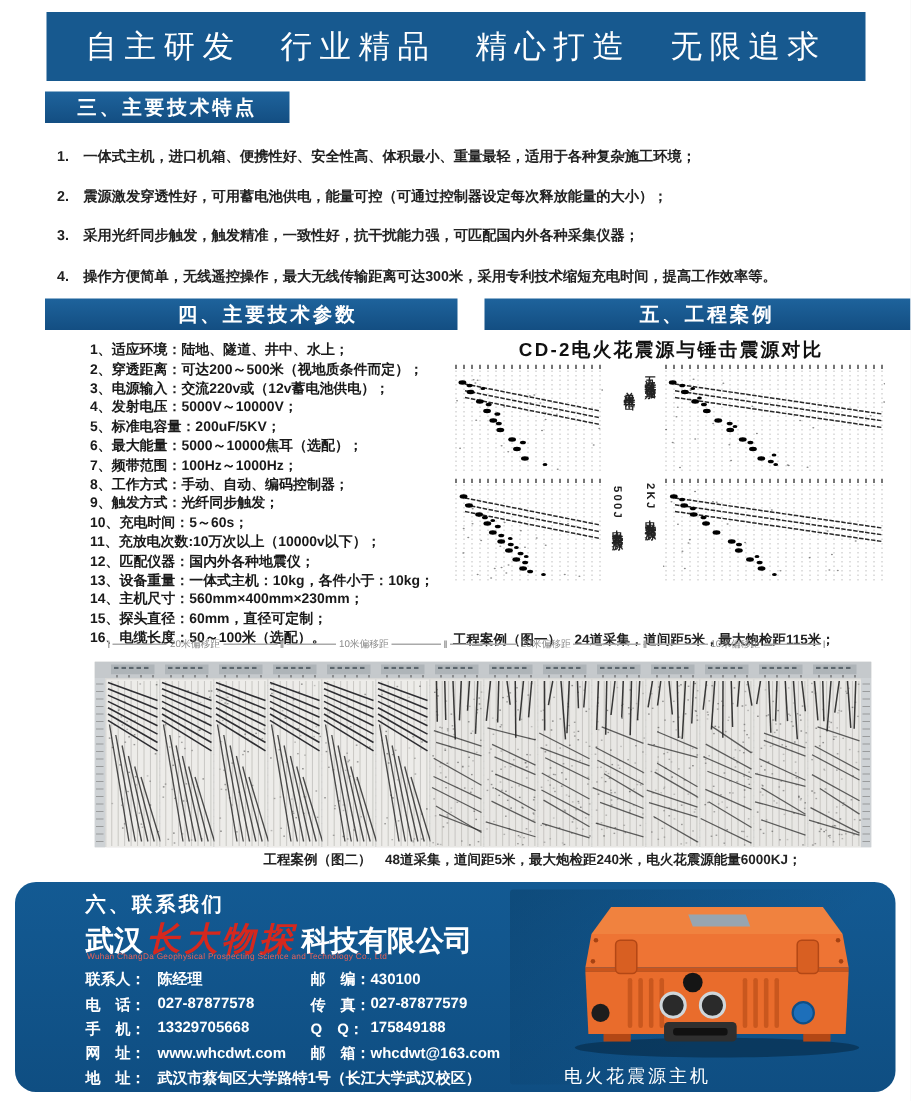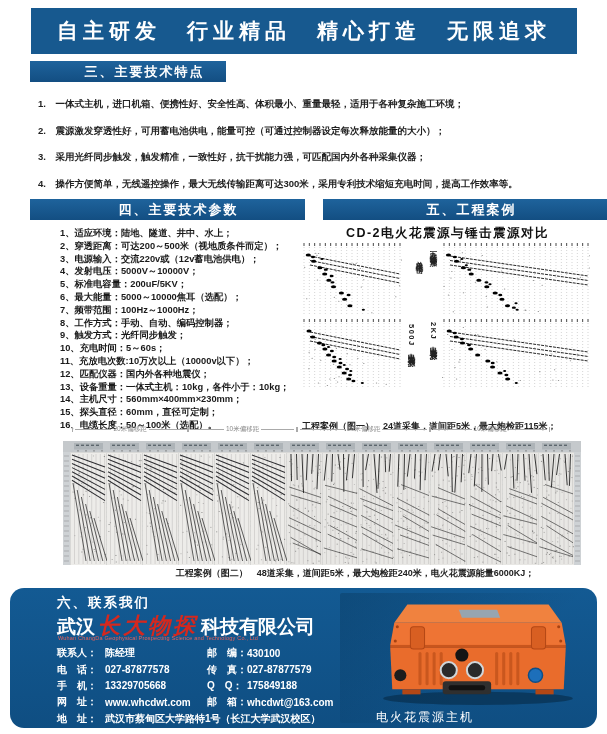--- a/index.html
+++ b/index.html
@@ -2,27 +2,27 @@
 <html style="--blue: #17598f; --panelblue: #0f4e82; --red: #d5281e;"><head>
 <meta charset="utf-8">
 <style>
   html,body{margin:0;padding:0;background:#fff;}
   .page{position:relative;width:607px;height:734px;background:#fff;overflow:hidden;
         font-family:"Liberation Sans",sans-serif;outline:1px solid #ececec;}
 
   
   .banner{position:absolute;left:31px;top:8px;width:546px;height:46px;
           background:var(--blue,#17598f);color:#fff;display:flex;align-items:center;justify-content:center;
-          font-size:21px;font-weight:bold;letter-spacing:5px;white-space:nowrap;}
+          font-size:21px;font-weight:normal;letter-spacing:5px;white-space:nowrap;}
 
   
   .secbar{position:absolute;height:21px;background:linear-gradient(#1e639c,#134e82);color:#fff;
           font-weight:bold;font-size:13px;display:flex;align-items:center;justify-content:center;
           letter-spacing:2px;white-space:nowrap;}
-  #sec3{left:30px;top:61px;width:163px;padding-left:33px;}
+  #sec3{left:30px;top:61px;width:163px;}
   #sec4{left:30px;top:199px;width:253px;padding-left:22px;}
   #sec5{left:291px;top:199px;width:297px;margin-left:32px;}
 
   
   .features{position:absolute;left:38px;top:98px;width:545px;}
   .feature{font-size:9.5px;font-weight:bold;color:#222;margin-bottom:13.5px;white-space:nowrap;}
 
   
   .params{position:absolute;left:60px;top:227px;width:240px;}
   .param{font-size:9.3px;font-weight:bold;color:#1a1a1a;line-height:12.8px;white-space:nowrap;}

